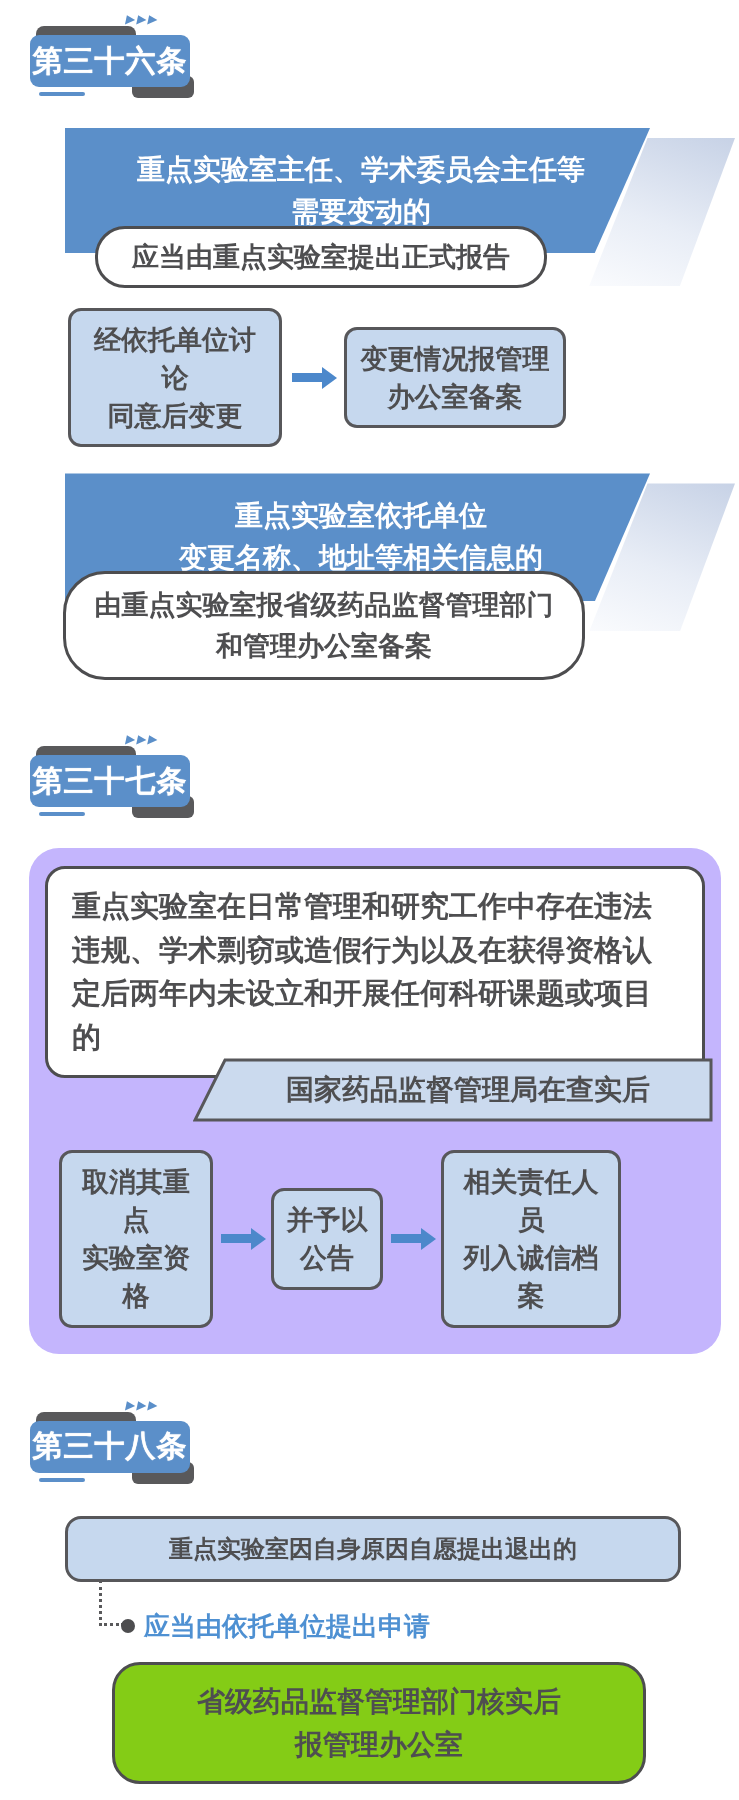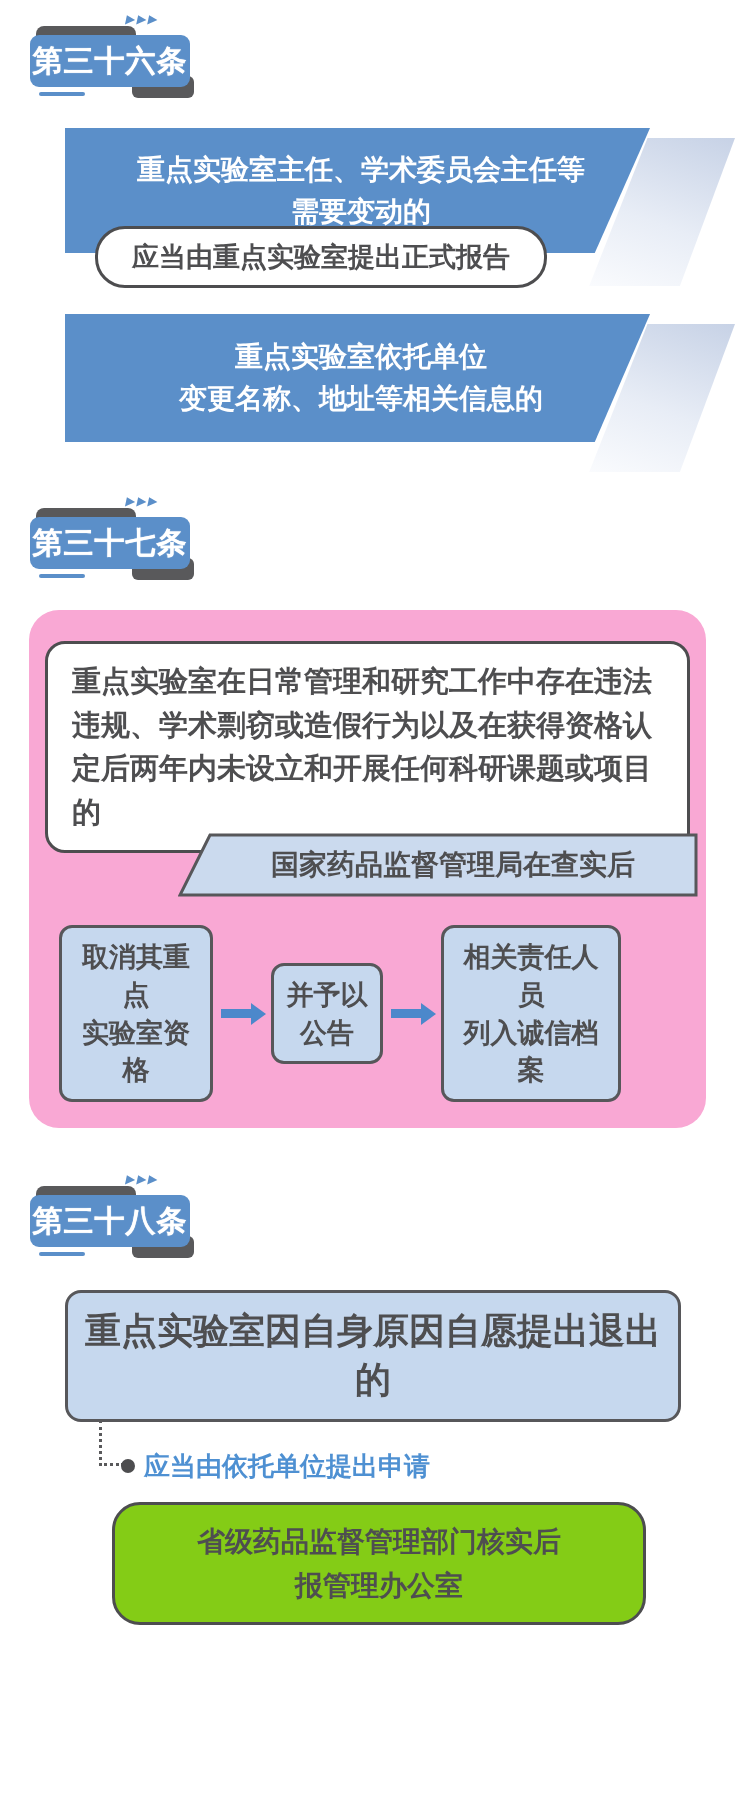--- a/index.html
+++ b/index.html
@@ -60,38 +60,38 @@
   
   .h-arrow { position:relative; width:30px; height:9px; background:#4C88CB;
              margin:0 22px 0 10px; flex:none; }
   .h-arrow::after { content:""; position:absolute; left:100%; top:50%;
                     transform:translateY(-50%);
                     border-left:15px solid #4C88CB;
                     border-top:11px solid transparent;
                     border-bottom:11px solid transparent; }
 
   
-  .sec-container { margin:22px 33px 0 29px; background:#f9a8d4; border-radius:30px;
-                   padding:31px 16px 26px 16px; }
+  .sec-container { margin:22px 18px 0 29px; background:#c4b5fd; border-radius:30px;
+                   padding:18px 16px 26px 16px; }
   .condition-box { position:relative; z-index:1; background:#fff; border:3px solid #4D4D4F;
                    border-radius:20px; padding:16px 24px; font-size:29px; font-weight:bold;
                    line-height:1.5; color:#4E4E50; }
   .authority-tag { position:relative; z-index:2; height:64px; width:520px;
                    margin:-20px -8px 0 auto; }
   .authority-tag svg { position:absolute; inset:0; width:100%; height:100%; }
   .authority-tag span { position:absolute; inset:0; display:flex; align-items:center;
                         justify-content:center; padding-left:30px;
                         font-size:28px; font-weight:bold; color:#4E4E50; }
   .flow-row-2 { margin:28px 0 0 14px; }
   .flow-row-2 .h-arrow { margin:0 20px 0 8px; }
 
   
   .blue-box { margin:26px 0 0 65px; width:616px; background:#C6D8EE;
               border:3px solid #57575A; border-radius:16px; text-align:center;
-              font-size:36px; font-weight:bold; color:#4E4E50; padding:14px 0; }
+              font-size:24px; font-weight:bold; color:#4E4E50; padding:14px 0; }
   .note-row { position:relative; height:60px; }
   .elbow { position:absolute; left:99px; top:-2px; width:25px; height:46px;
            border-left:3px dotted #59595B; border-bottom:3px dotted #59595B; }
   .note-dot { position:absolute; left:121px; top:37px; width:14px; height:14px;
               border-radius:50%; background:#4D4D4F; }
   .note-text { position:absolute; left:144px; top:27px; color:#4E90D2;
                font-size:26px; font-weight:bold; }
   .process-box { margin:20px 0 0 112px; width:534px; background:#84cc16;
                  border:3px solid #4D4D4F; border-radius:28px; text-align:center;
                  font-size:28px; font-weight:bold; color:#4E4E50; padding:15px 0;
@@ -112,27 +112,36 @@
     </div>
 
     <div class="banner-wrap banner-h125">
       <div class="banner-light"></div>
       <div class="banner-blue pre">重点实验室主任、学术委员会主任等
 需要变动的</div>
     </div>
 
     <div class="pill pill-1">应当由重点实验室提出正式报告</div>
 
+    <div class="flow-row flow-row-1">
+      <div class="flow-box pre" style="width:214px;">经依托单位讨论
+同意后变更</div>
+      <div class="h-arrow"></div>
+      <div class="flow-box pre" style="width:222px;">变更情况报管理
+办公室备案</div>
+    </div>
 
     <div class="banner-wrap banner-h128">
       <div class="banner-light"></div>
       <div class="banner-blue pre">重点实验室依托单位
 变更名称、地址等相关信息的</div>
     </div>
 
+    <div class="pill pill-2 pre">由重点实验室报省级药品监督管理部门
+和管理办公室备案</div>
   </section>
 
   <section style="margin-top:66px;">
     <div class="art-header">
       <span class="tab-arrows">▶▶▶</span>
       <div class="tab-dark-tl"></div>
       <div class="tab-dark-br"></div>
       <div class="tab-blue">第三十七条</div>
       <div class="tab-underline"></div>
     </div>

